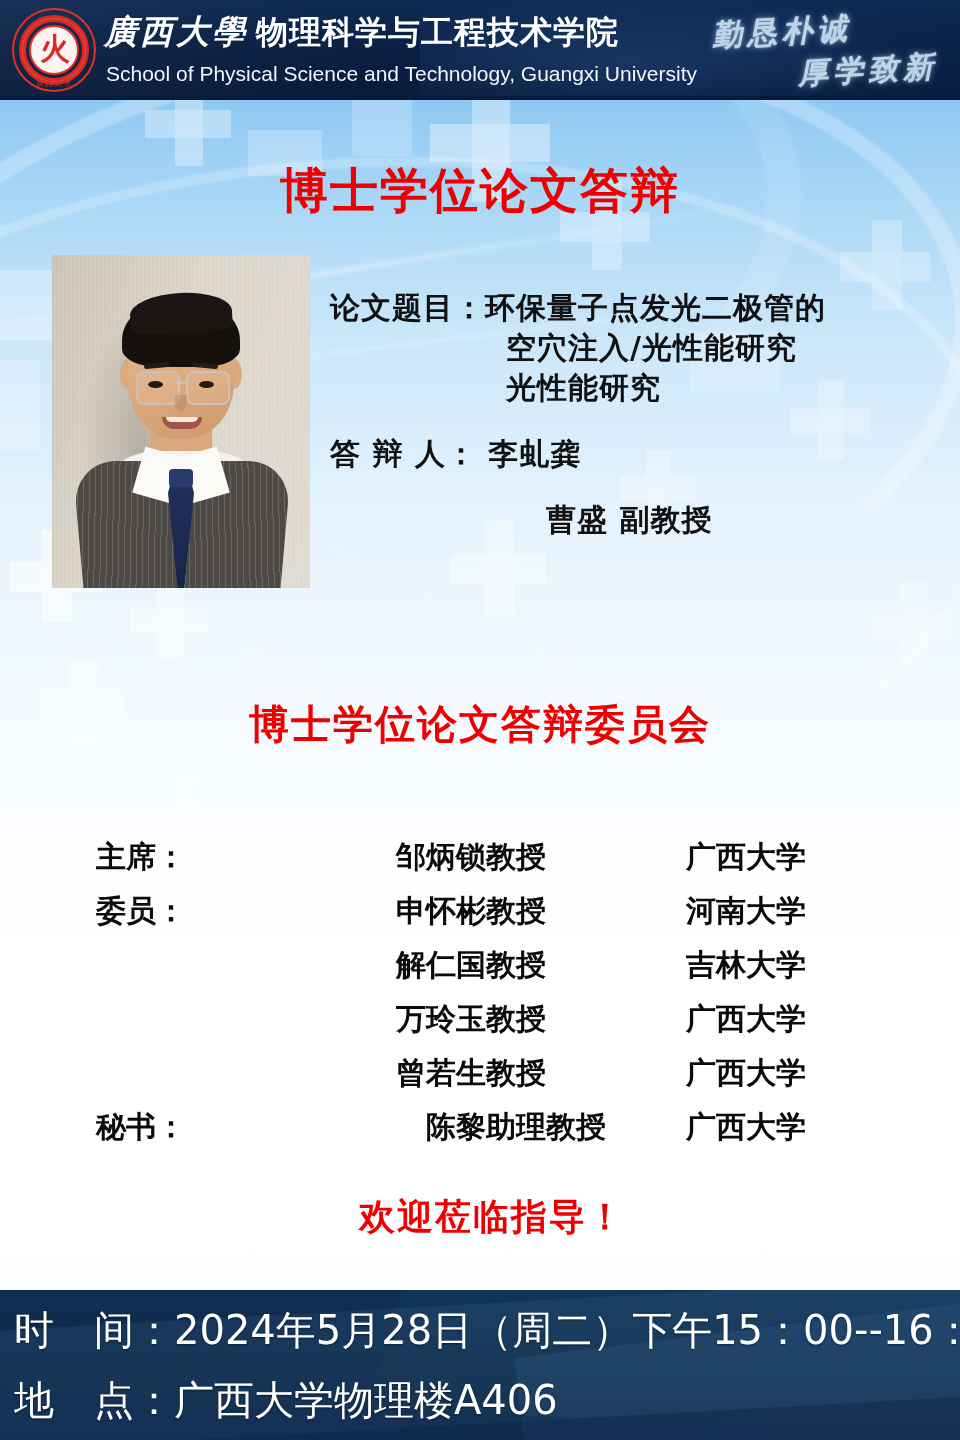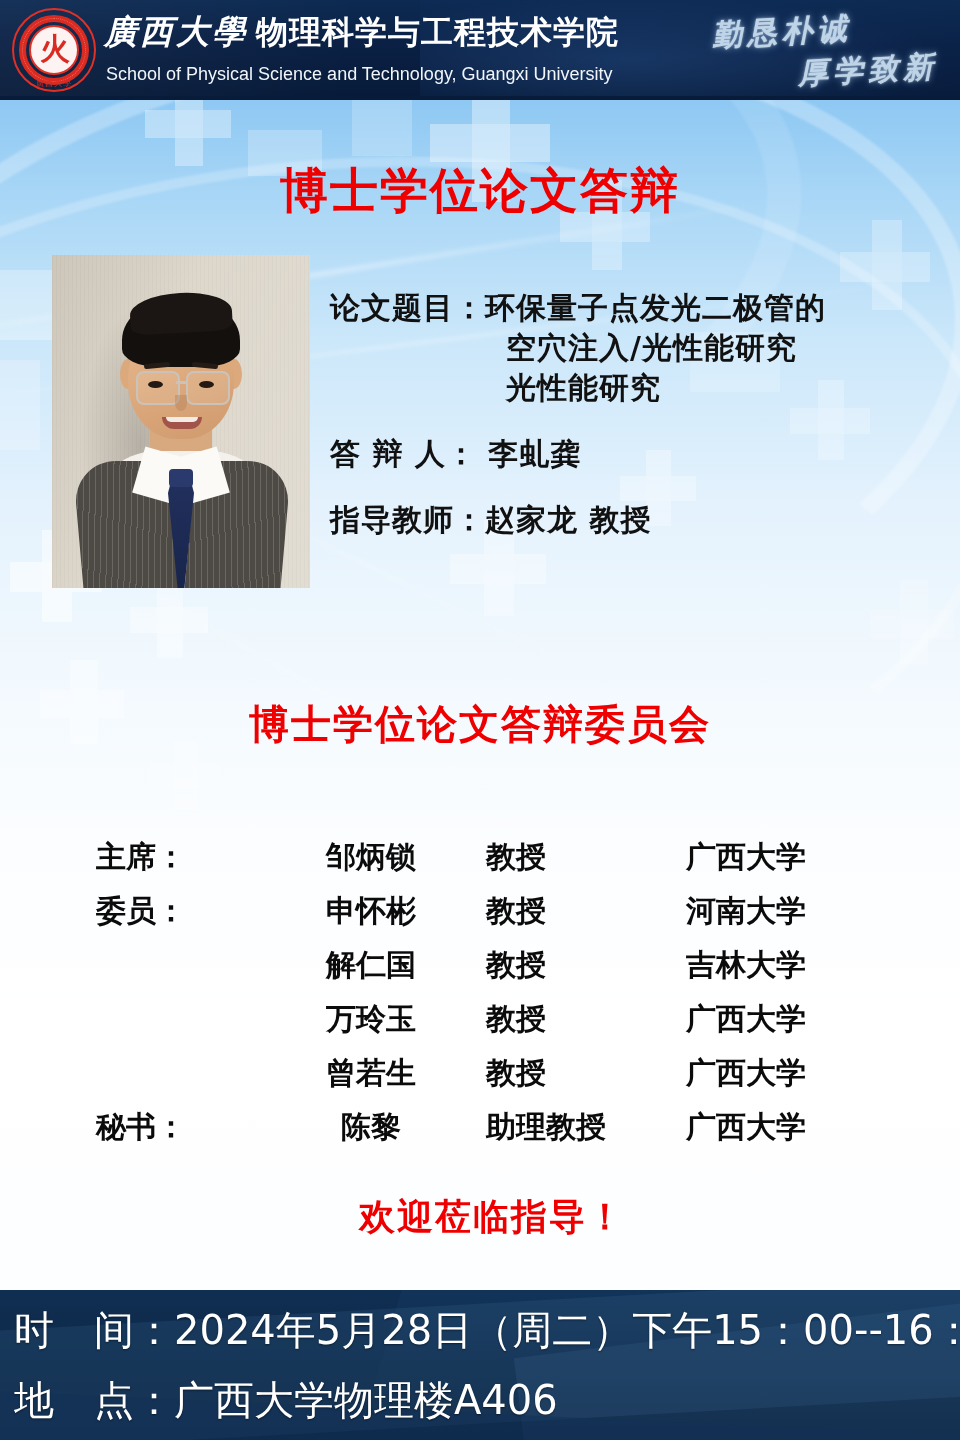--- a/index.html
+++ b/index.html
@@ -115,21 +115,21 @@
   }
   .hdr-cn-title .school {
     font-weight: bold;
     letter-spacing: 1px;
     font-size: 32px;
   }
   .hdr-en-title {
     position: absolute;
     left: 106px; top: 60px;
     color: #f2f6fb;
-    font-size: 18px;
+    font-size: 21px;
     line-height: 28px;
     white-space: nowrap;
     font-family: "Liberation Sans", sans-serif;
   }
   .motto {
     position: absolute;
     color: #cfe3f5;
     font-family: "DejaVu Serif", serif;
     font-style: italic;
     font-weight: bold;
@@ -428,21 +428,21 @@
     color: #0b0b0b;
   }
   .committee-table td {
     font-size: 30px;
     line-height: 54px;
     height: 54px;
     padding: 0;
     white-space: nowrap;
   }
   .c-role  { width: 160px; text-align: left; }
-  .c-name  { width: 230px; text-align: center; }
+  .c-name  { width: 230px; text-align: right; }
   .c-rank  { width: 200px; text-align: left; }
   .c-org   { width: 200px; text-align: left; }
 
   .welcome {
     position: absolute;
     left: 12px; top: 1095px;
     width: 960px;
     text-align: center;
     color: #ef0000;
     font-size: 36px;
@@ -632,21 +632,21 @@
       <div class="ph-teeth"></div>
     </div>
 
     <div class="detail-block">
       <div class="d-title-row"><span>论文题目：</span><span>环保量子点发光二极管的</span></div>
       <div class="d-title-cont">空穴注入/光性能研究</div>
       <div class="d-title-cont">光性能研究</div>
       <div class="d-gap-md"></div>
       <div class="d-row"><span>答 辩 人：</span><span>&nbsp;</span><span>李虬龚</span></div>
       <div class="d-gap-md"></div>
-      <div class="d-row"><span>指导教师：</span><span>赵家龙  教授</span></div>
+      <div class="d-row d-indent">曹盛  副教授</div>
     </div>
 
     <div class="committee-title">博士学位论文答辩委员会</div>
 
     <table class="committee-table">
       <tbody>
         <tr>
           <td class="c-role">主席：</td>
           <td class="c-name">邹炳锁</td>
           <td class="c-rank">教授</td>

